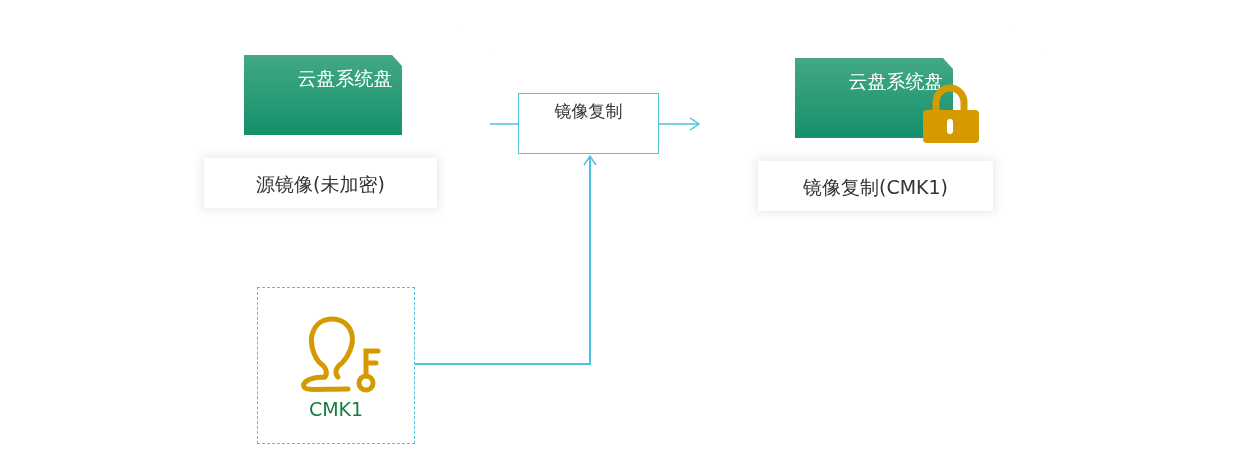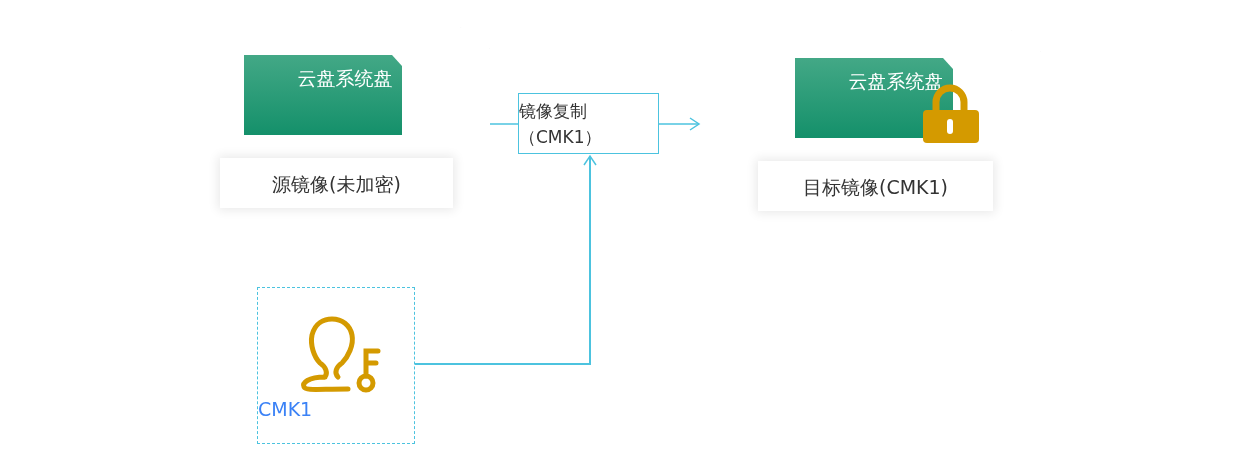--- a/index.html
+++ b/index.html
@@ -17,61 +17,60 @@
     font-size: 19px; line-height: 27px; padding-top: 10px; box-sizing: border-box; padding-left: 44px;
   }
   .label-box {
     position: absolute; background: #fff; color: #333; text-align: center;
     box-shadow: 0 0 10px 2px rgba(0,0,0,0.09);
     font-size: 19px; line-height: 52px;
   }
   .proc {
     position: absolute; left: 518px; top: 93px; width: 141px; height: 61px;
     border: 1px solid #4cc3df; box-sizing: border-box; background: #fff;
-    text-align: left; color: #333; font-size: 17px; line-height: 26px; padding-top: 4px;
+    text-align: center; color: #333; font-size: 17px; line-height: 26px; padding-top: 4px;
   }
   .kms {
     position: absolute; left: 257px; top: 287px; width: 158px; height: 157px;
     border: 1px dashed #4cc3df; box-sizing: border-box; background: #fff;
   }
-  .kms-label { position: absolute; left: 0; width: 100%; top: 110px; 
-               color: #3b82f6; font-size: 19px; }
+  .kms-label { position: absolute; left: 0; width: 100%; top: 110px; text-align: center;
+               color: #15803d; font-size: 19px; }
   svg.lines { position: absolute; left: 0; top: 0; }
 </style>
 </head>
 <body>
 
 <div class="card" style="left:152px; top:27px; width:338px; height:198px;"></div>
 <div class="snap" style="left:244px; top:55px; width:158px; height:80px;">
   <div>云盘系统盘</div>
 </div>
-<div class="label-box" style="left:220px; top:158px; width:233px; height:50px;">源镜像(未加密)</div>
+<div class="label-box" style="left:204px; top:158px; width:233px; height:50px;">源镜像(未加密)</div>
 
 <div class="card" style="left:703px; top:30px; width:338px; height:198px;"></div>
 <div class="snap" style="left:795px; top:58px; width:158px; height:80px;">
   <div>云盘系统盘</div>
 </div>
 <svg width="60" height="62" style="position:absolute; left:922px; top:82px;" viewBox="0 0 60 62">
   <path d="M14 30 V20 a14 14 0 0 1 28 0 V30" fill="none" stroke="#d49a00" stroke-width="7"></path>
   <rect x="1" y="28" width="56" height="33" rx="4" fill="#d49a00"></rect>
   <rect x="25" y="37" width="6" height="15" rx="3" fill="#ffffff"></rect>
 </svg>
-<div class="label-box" style="left:758px; top:161px; width:235px; height:50px;">目标镜像(CMK1)</div>
+<div class="label-box" style="left:758px; top:161px; width:235px; height:50px;">镜像复制(CMK1)</div>
 
 <svg class="lines" width="1253" height="457">
   <line x1="490" y1="124" x2="518" y2="124" stroke="#4cc3df" stroke-width="1.5"></line>
   <line x1="659" y1="124" x2="699" y2="124" stroke="#4cc3df" stroke-width="1.5"></line>
   <polyline points="690,118 699,124 690,130" fill="none" stroke="#4cc3df" stroke-width="1.5"></polyline>
   <polyline points="415,364 590,364 590,156" fill="none" stroke="#4cc3df" stroke-width="2"></polyline>
   <polyline points="584,165 590,156 596,165" fill="none" stroke="#4cc3df" stroke-width="1.5"></polyline>
 </svg>
 
 <div class="proc">
   <div>镜像复制</div>
-  <div>（CMK1）</div>
 </div>
 
 <div class="kms">
   <svg width="90" height="80" style="position:absolute; left:40px; top:27px;" viewBox="0 0 90 80">
     <path d="M27 62 C10 62 4 68 6 72 C8 76 20 74 50 74
              M27 62 C30 58 28 52 22 48 C16 42 12 30 14 20 C17 8 26 4 34 4 C44 4 52 10 54 20 C56 30 50 42 44 48 C38 52 36 58 40 62" fill="none" stroke="#d49a00" stroke-width="5" stroke-linecap="round" stroke-linejoin="round"></path>
     <circle cx="68" cy="68" r="7" fill="none" stroke="#d49a00" stroke-width="5"></circle>
     <path d="M68 61 V36 H80 M68 48 H78" fill="none" stroke="#d49a00" stroke-width="5" stroke-linecap="round"></path>
   </svg>
   <div class="kms-label">CMK1</div>

